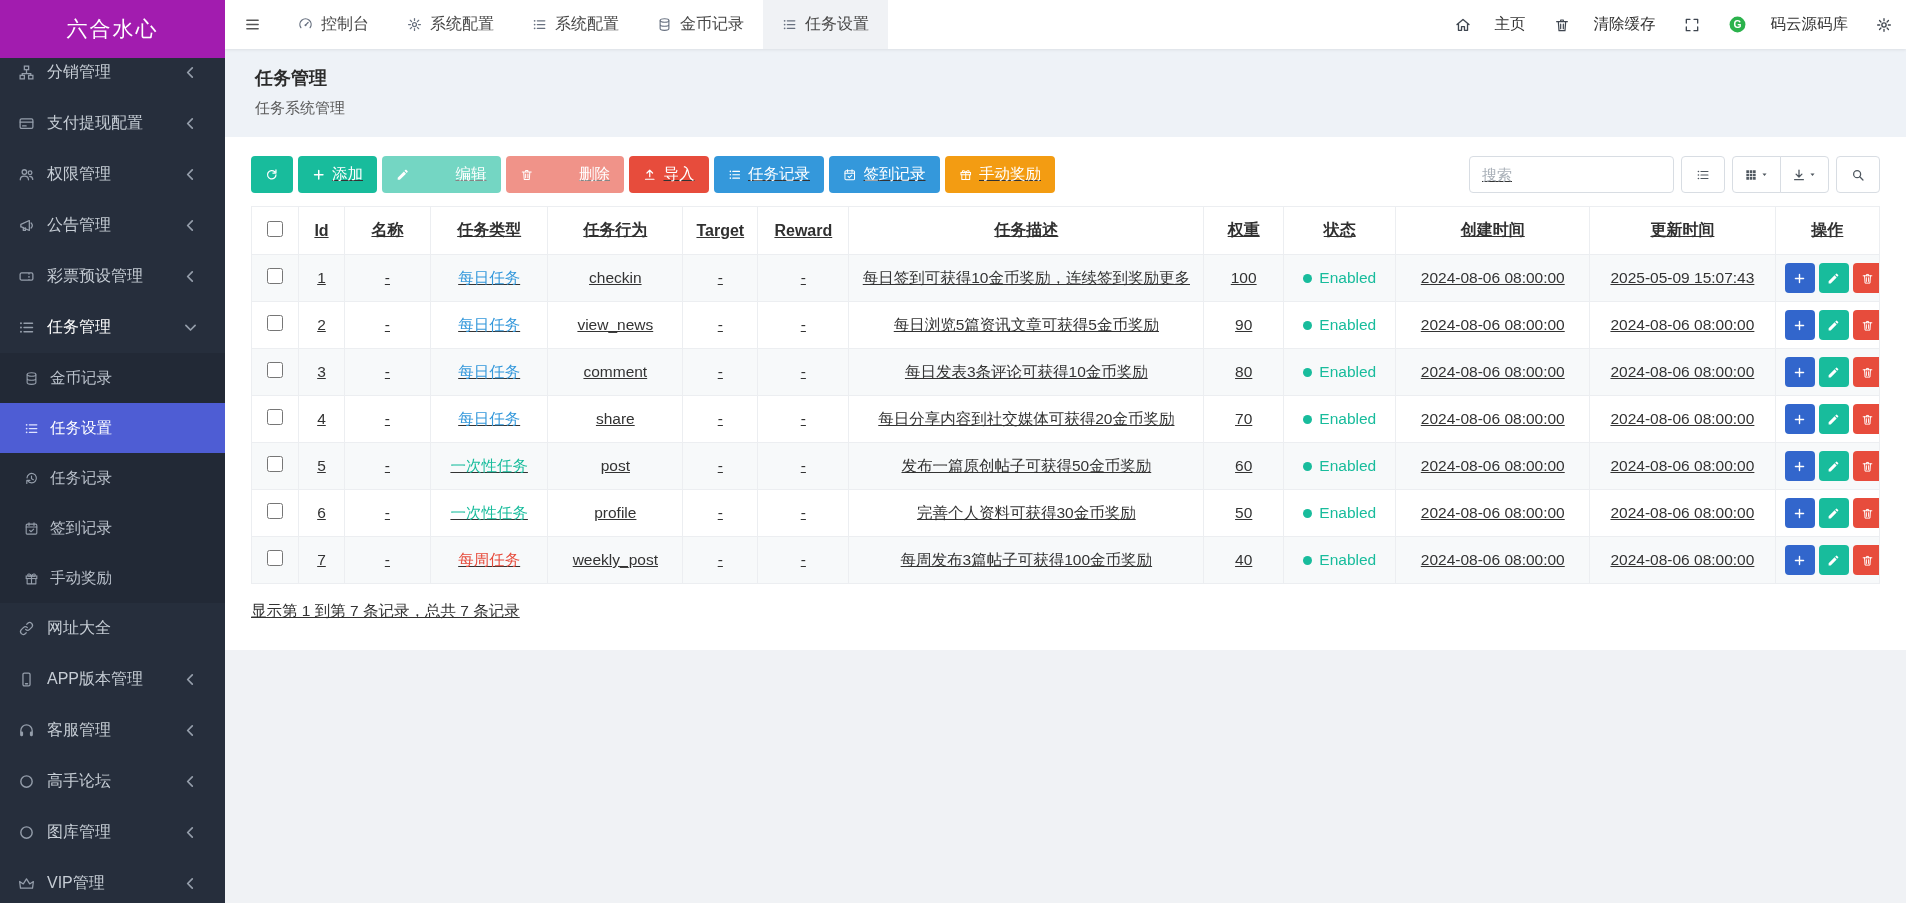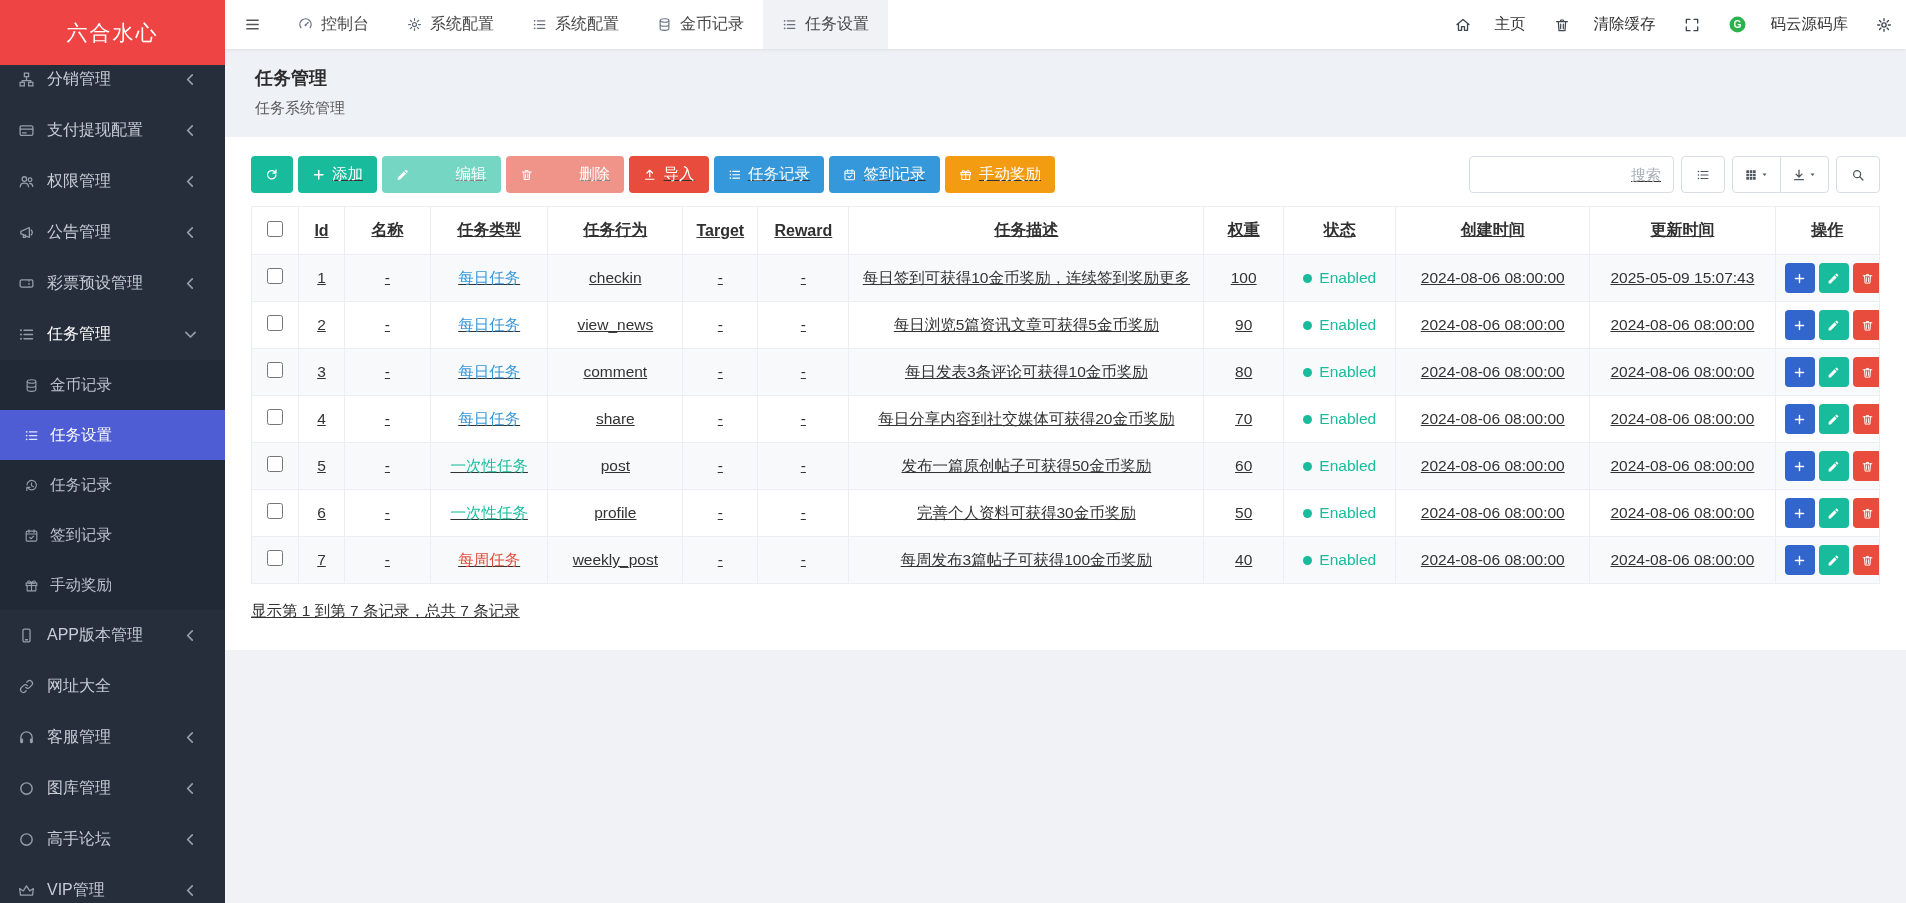--- a/index.html
+++ b/index.html
@@ -3,21 +3,21 @@
 <meta charset="utf-8">
 <style>
 *{box-sizing:border-box;margin:0;padding:0;}
 html,body{width:1906px;height:903px;overflow:hidden;}
 body{font-family:"Liberation Sans","DejaVu Sans",sans-serif;background:#f0f2f5;color:#333;}
 .ic{width:1em;height:1em;display:inline-block;vertical-align:-0.125em;}
 .caret{font-size:9px;margin-left:2px;}
 
 
 .sidebar{position:fixed;left:0;top:0;bottom:0;width:225px;background:#262e3c;z-index:20;overflow:hidden;}
-.brand{height:65px;display:flex;align-items:center;justify-content:center;background:#ef4444;color:#fff;font-size:21px;letter-spacing:2px;position:relative;z-index:3;}
+.brand{height:58px;display:flex;align-items:center;justify-content:center;background:#a21caf;color:#fff;font-size:21px;letter-spacing:2px;position:relative;z-index:3;}
 .side-menu{position:relative;top:-11px;}
 .side-item{display:flex;align-items:center;height:51px;padding:0 14px 0 18px;font-size:16px;color:#c6cdd5;cursor:pointer;white-space:nowrap;}
 .side-item .ic{font-size:17px;margin-right:12px;color:#959eab;flex:none;}
 .side-item .lbl{flex:1;}
 .chev{font-size:12px;color:#8a93a0;margin-left:6px;flex:none;}
 .side-item.open{color:#fff;}
 .submenu{background:#222936;}
 .side-sub-item{display:flex;align-items:center;height:50px;padding:0 14px 0 24px;font-size:15.5px;color:#bac1cb;cursor:pointer;white-space:nowrap;}
 .side-sub-item .ic{font-size:15px;margin-right:11px;color:#959eab;flex:none;}
 .side-sub-item .lbl{flex:1;}
@@ -43,21 +43,21 @@
 .ph-sub{font-size:15px;color:#5a5a5a;}
 
 
 .panel{background:#fff;padding:19px 26px 28px;text-decoration:underline;}
 .toolbar{display:flex;align-items:center;margin-bottom:13px;}
 .toolbar-left{display:flex;align-items:center;gap:5px;}
 .btn{display:inline-flex;align-items:center;gap:7px;height:37px;padding:0 14px;border:none;border-radius:4px;color:#fff;font-size:15.5px;cursor:pointer;font-family:inherit;}
 .btn .ic{font-size:13.5px;}
 .btn.disabled{opacity:.6;cursor:default;gap:46px;}
 .toolbar-right{margin-left:auto;display:flex;align-items:center;gap:7px;}
-.search-input{width:205px;height:37px;border:1px solid #d8dde3;border-radius:4px;padding:0 12px;font-size:15px;font-family:inherit;color:#333;outline:none;background:#fff;text-align:right;}
+.search-input{width:205px;height:37px;border:1px solid #d8dde3;border-radius:4px;padding:0 12px;font-size:15px;font-family:inherit;color:#333;outline:none;background:#fff;}
 .search-input::placeholder{color:#a9b0b8;}
 .tool-group{display:flex;}
 .tool-group .tool-btn:first-child{border-top-right-radius:0;border-bottom-right-radius:0;}
 .tool-group .tool-btn:last-child{border-top-left-radius:0;border-bottom-left-radius:0;margin-left:-1px;}
 .tool-btn{height:37px;min-width:44px;padding:0 11px;background:#fff;border:1px solid #d8dde3;border-radius:4px;color:#4f575f;display:inline-flex;align-items:center;justify-content:center;font-size:14px;cursor:pointer;}
 
 
 .grid{width:100%;border-collapse:collapse;table-layout:fixed;}
 .grid th,.grid td{border:1px solid #eceef1;text-align:center;vertical-align:middle;padding:0 9px;white-space:nowrap;overflow:hidden;text-overflow:ellipsis;}
 .grid th{height:48px;font-size:16px;font-weight:bold;color:#303030;background:#fff;}
@@ -284,56 +284,56 @@
           </div>
           <div class="side-sub-item">
             <svg class="ic">
               <use href="#i-gift"></use>
             </svg>
             <span class="lbl">手动奖励</span>
           </div>
         </div>
         <div class="side-item">
           <svg class="ic">
+            <use href="#i-link"></use>
+          </svg>
+          <span class="lbl">网址大全</span>
+        </div>
+        <div class="side-item">
+          <svg class="ic">
             <use href="#i-mobile"></use>
           </svg>
           <span class="lbl">APP版本管理</span>
           <svg class="ic chev">
             <use href="#i-chevron-left"></use>
           </svg>
         </div>
         <div class="side-item">
           <svg class="ic">
-            <use href="#i-link"></use>
-          </svg>
-          <span class="lbl">网址大全</span>
-        </div>
-        <div class="side-item">
-          <svg class="ic">
             <use href="#i-headset"></use>
           </svg>
           <span class="lbl">客服管理</span>
           <svg class="ic chev">
             <use href="#i-chevron-left"></use>
           </svg>
         </div>
         <div class="side-item">
           <svg class="ic">
             <use href="#i-circle"></use>
           </svg>
+          <span class="lbl">高手论坛</span>
+          <svg class="ic chev">
+            <use href="#i-chevron-left"></use>
+          </svg>
+        </div>
+        <div class="side-item">
+          <svg class="ic">
+            <use href="#i-circle"></use>
+          </svg>
           <span class="lbl">图库管理</span>
-          <svg class="ic chev">
-            <use href="#i-chevron-left"></use>
-          </svg>
-        </div>
-        <div class="side-item">
-          <svg class="ic">
-            <use href="#i-circle"></use>
-          </svg>
-          <span class="lbl">高手论坛</span>
           <svg class="ic chev">
             <use href="#i-chevron-left"></use>
           </svg>
         </div>
         <div class="side-item">
           <svg class="ic">
             <use href="#i-crown"></use>
           </svg>
           <span class="lbl">VIP管理</span>
           <svg class="ic chev">

